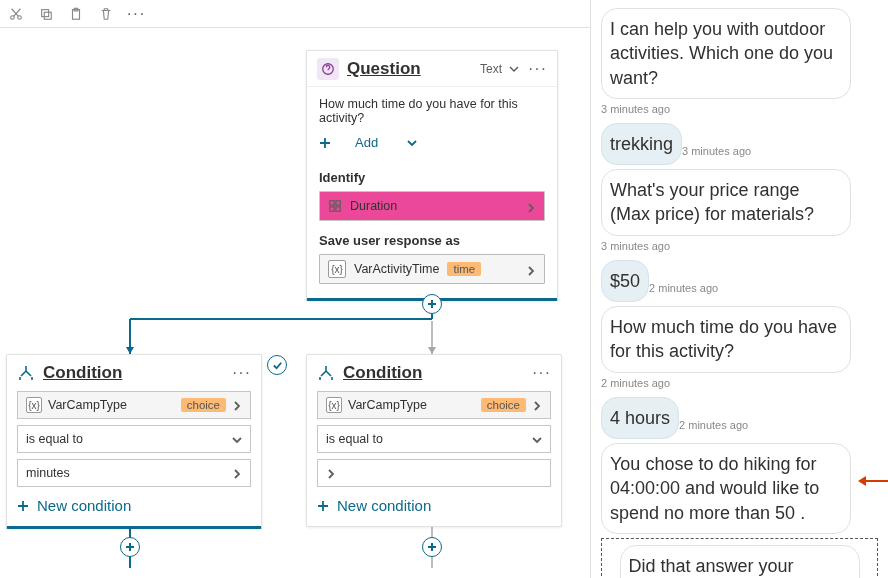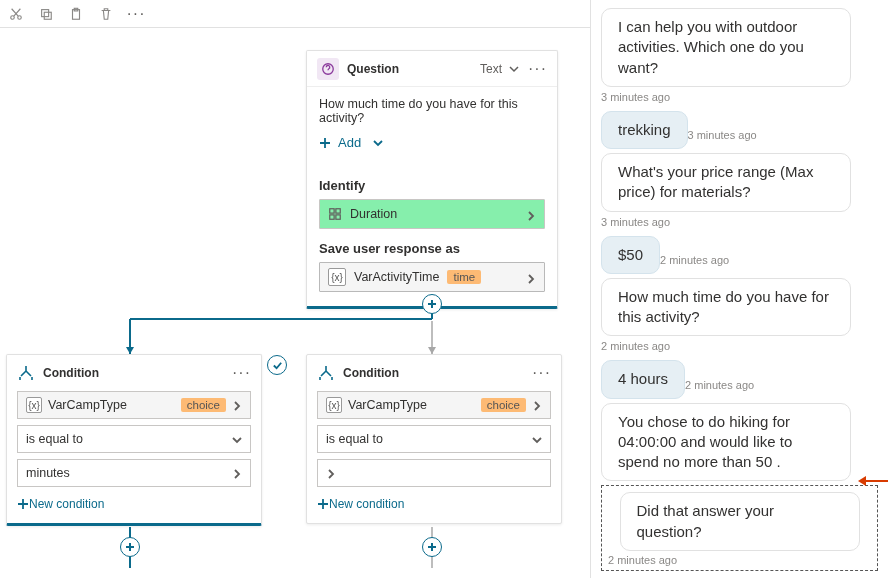--- a/index.html
+++ b/index.html
@@ -13,60 +13,60 @@
   .canvas { position:absolute; left:0; top:28px; width:590px; height:550px; background:#fff; }
   svg.flow { position:absolute; left:0; top:0; width:590px; height:550px; pointer-events:none; }
   svg.flow path, svg.flow line { stroke:#0b6a8b; stroke-width:2; fill:none; }
   svg.flow line.gray { stroke:#a7a7a7; stroke-width:1.5; }
 
   .card { position:absolute; background:#fff; border:1px solid #e1e1e1; border-radius:2px; box-shadow:0 1px 3px rgba(0,0,0,0.08); }
   .card.qcard { left:306px; top:22px; width:252px; border-bottom:3px solid #0b6a8b;}
   .card-hdr { display:flex; align-items:center; height:36px; padding:0 10px; border-bottom:1px solid #eee; gap:8px; }
   .q-iconbox { width:22px; height:22px; background:#f1e7f4; border-radius:3px; display:flex; align-items:center; justify-content:center; }
   .q-iconbox svg { width:14px; height:14px; stroke:#8b3a9c; fill:none; stroke-width:1.5;}
-  .hdr-title { font-weight:600; flex:1; font-size:12px;}
+  .hdr-title { font-weight:600; flex:1; font-size:17px;text-decoration:underline;}
   .hdr-right { display:flex; align-items:center; gap:6px; color:#605e5c; font-size:12px;}
   .hdr-right svg { width:12px; height:12px; stroke:#605e5c; fill:none; stroke-width:1.5;}
   .dots { font-size:16px; color:#605e5c; line-height:10px; letter-spacing:1px; }
 
   .card-body { padding:10px 12px 12px 12px; }
   .q-text { font-size:12.5px; margin-bottom:10px; }
-  .add-row { display:flex; align-items:center; gap:7px; color:#0b6a8b; font-size:13px; margin-bottom:28px;}
+  .add-row { display:flex; align-items:center; gap:24px; color:#0b6a8b; font-size:13px; margin-bottom:20px;}
   .add-row svg { width:12px; height:12px; stroke:#0b6a8b; fill:none; stroke-width:1.8;}
   .section-label { font-weight:600; font-size:13px; margin-bottom:6px; }
-  .field { border:1px solid #c8c6c4; height:30px; display:flex; align-items:center; padding:0 8px; border-radius:1px; margin-bottom:12px; gap:8px; background:#86efac;}
+  .field { border:1px solid #c8c6c4; height:30px; display:flex; align-items:center; padding:0 8px; border-radius:1px; margin-bottom:12px; gap:8px; background:#ec4899;}
   .field.shaded { background:#f5f5f5; border-color:#b9b9b9;}
   .field svg.ic { width:14px; height:14px; stroke:#605e5c; fill:none; stroke-width:1.4;}
   .field .val { flex:1; font-size:12.5px; }
   .chev { width:10px; height:10px; }
   .chev svg{ width:10px;height:10px; stroke:#605e5c; fill:none; stroke-width:1.8;}
   .tag { background:#fdba74; border-radius:2px; padding:1px 6px; font-size:11.5px; color:#555; }
 
   .cond-card { left:6px; top:326px; width:256px; border-bottom:3px solid #0b6a8b;}
   .cond-card2 { left:306px; top:326px; width:256px;}
   .cond-hdr { height:36px; display:flex; align-items:center; padding:0 10px; gap:8px; }
   .branch-icon { width:18px; height:18px; }
   .branch-icon svg { width:18px; height:18px; stroke:#0b6a8b; fill:none; stroke-width:1.6;}
   .cond-body { padding:0 10px 12px 10px; }
   .sel { border:1px solid #c8c6c4; height:28px; display:flex; align-items:center; padding:0 8px; margin-bottom:6px; background:#fff; font-size:12.5px;}
   .sel.shaded { background:#f5f5f5; }
   .sel .txt { flex:1; }
   .sel .var-ic { width:16px; height:16px; margin-right:6px; font-size:10px; border:1px solid #999; border-radius:2px; display:flex;align-items:center;justify-content:center; color:#555; background:#fff;}
-  .newcond { display:flex; align-items:center; color:#0b6a8b; font-size:12px; padding-top:4px;}
+  .newcond { display:flex; align-items:center; gap:8px; color:#0b6a8b; font-size:15px; padding-top:4px;}
   .newcond svg{width:12px;height:12px;stroke:#0b6a8b;fill:none;stroke-width:1.8;}
 
   .check-badge { position:absolute; width:20px; height:20px; border:1.5px solid #0b6a8b; border-radius:50%; background:#fff; display:flex; align-items:center; justify-content:center;}
   .check-badge svg{width:11px;height:11px;stroke:#0b6a8b;fill:none;stroke-width:2;}
 
   .plus-node { position:absolute; width:20px; height:20px; border:1.5px solid #0b6a8b; border-radius:50%; background:#fff; display:flex; align-items:center; justify-content:center; color:#0b6a8b;}
   .plus-node svg{width:10px;height:10px;stroke:#0b6a8b;fill:none;stroke-width:2;}
 
   
   .chat { position:absolute; left:590px; top:0; width:298px; height:578px; border-left:1px solid #e1e1e1; padding:8px 10px 0 10px; overflow:hidden;}
-  .bubble { border:1px solid #e1e1e1; border-radius:10px; padding:8px 16px; font-size:15px; line-height:1.35; max-width:250px; background:#fff; }
+  .bubble { border:1px solid #e1e1e1; border-radius:16px; padding:8px 8px; font-size:18px; line-height:1.35; max-width:250px; background:#fff; }
   .bubble.user { background:#e6eff4; border-color:#d4e3ec; }
   .row-bot { display:flex; flex-direction:column; align-items:flex-start; margin-bottom:4px;}
   .row-user { display:flex; flex-direction:row; align-items:flex-end; margin-bottom:4px;}
   .ts { font-size:11px; color:#8a8886; margin:3px 0 8px 0;}
   .sel-bubble { border:1.5px dashed #555; padding:6px 6px 2px 6px; margin-top:4px;}
   .sel-bubble .bubble{ max-width:240px;}
 
   .red-arrow { position:absolute; right:0px; top:472px; }
   .red-arrow svg { width:30px; height:18px; }
 </style>

